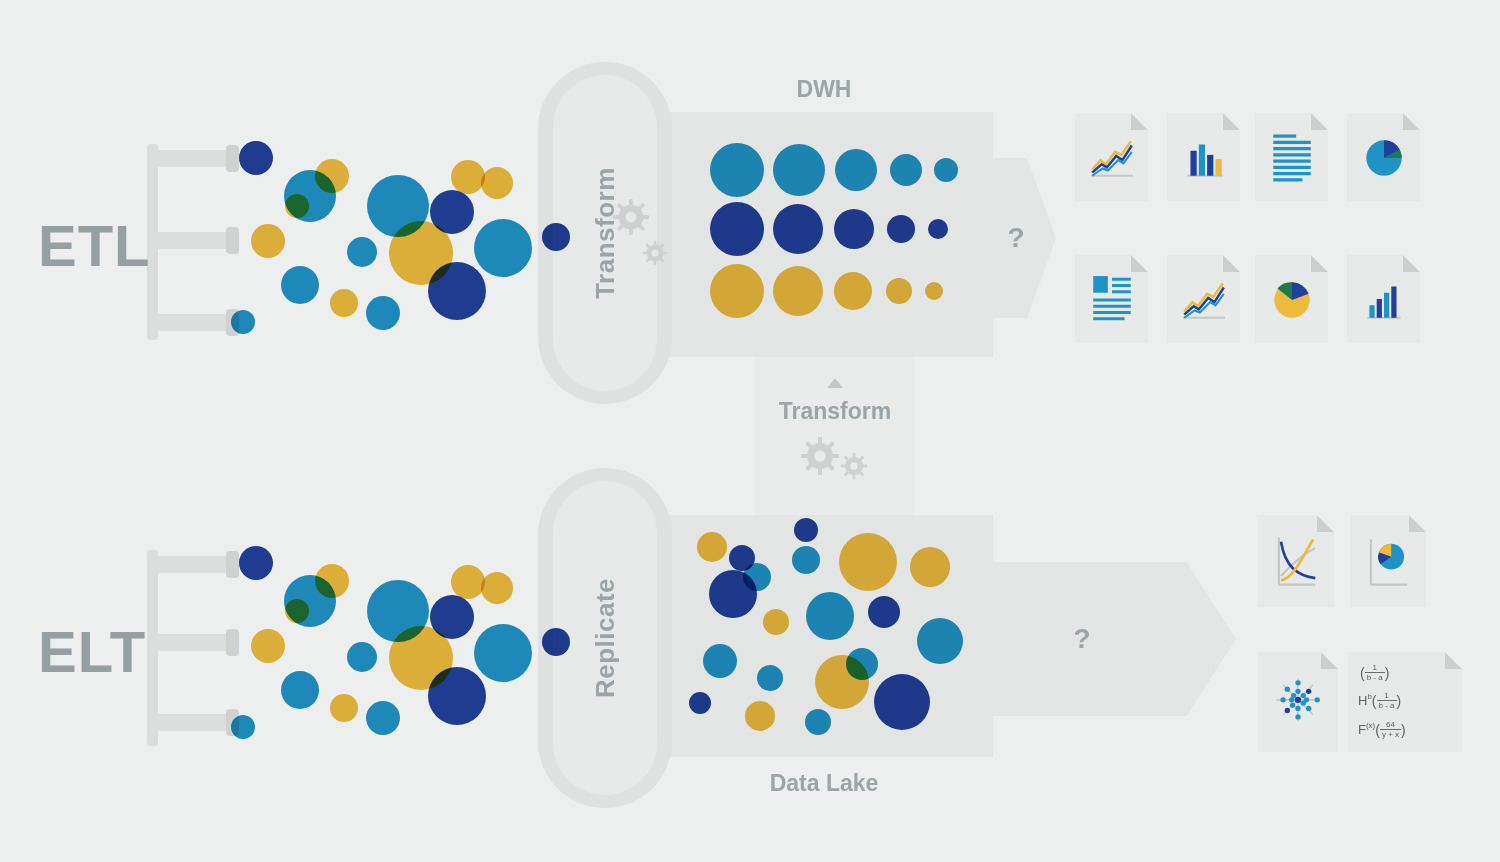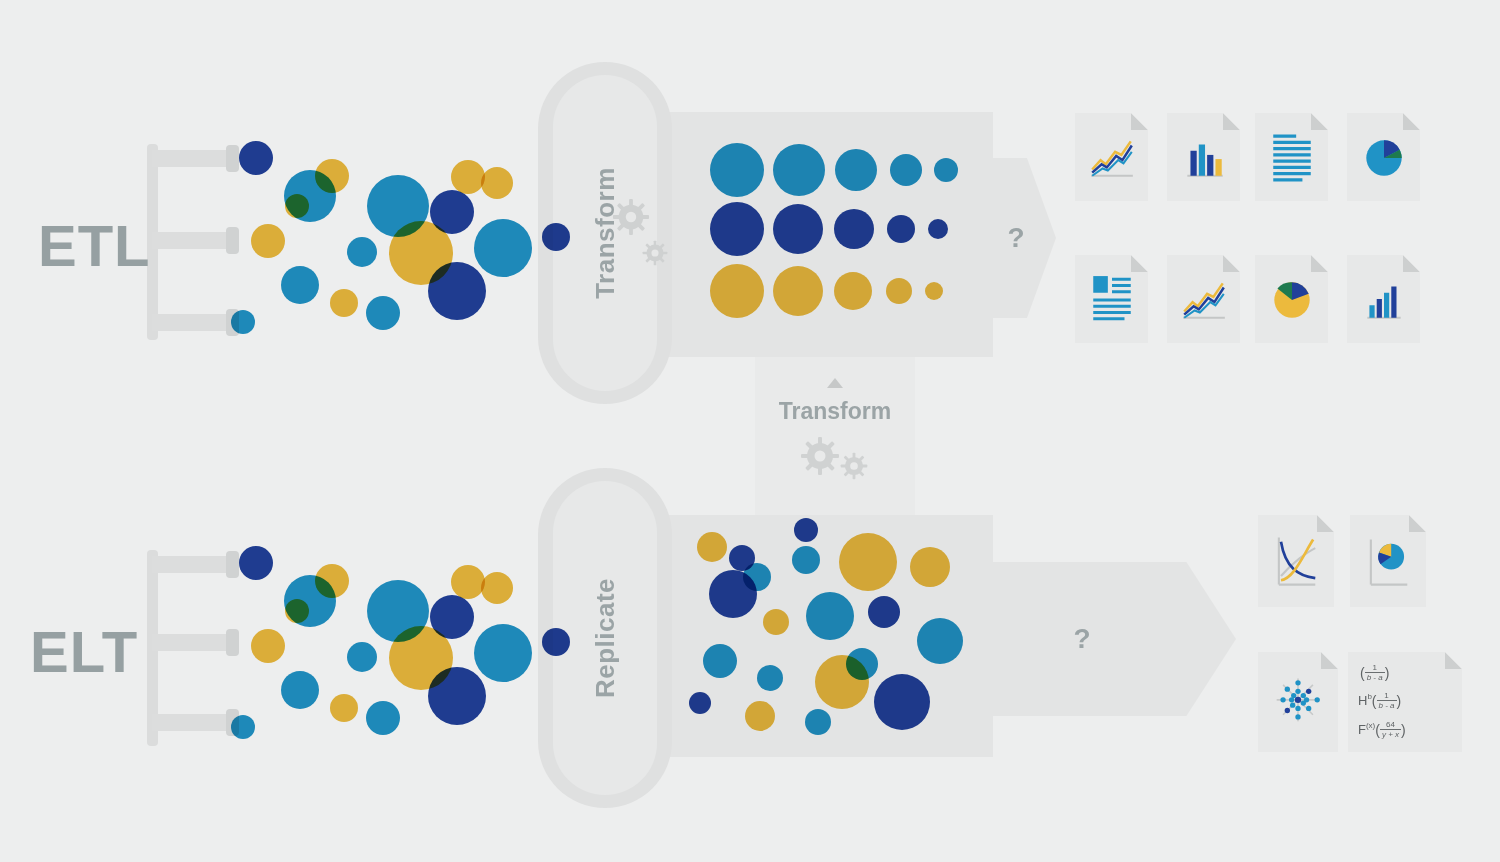--- a/index.html
+++ b/index.html
@@ -25,21 +25,21 @@
   .doc::after{content:"";position:absolute;top:0;right:0;width:17px;height:17px;background:#cdcfcf;
               clip-path:polygon(0 0,100% 100%,0 100%);}
   .doc-icon{position:absolute;inset:0;display:flex;align-items:center;justify-content:center;}
   .tri-up{position:absolute;width:0;height:0;border-left:8px solid transparent;border-right:8px solid transparent;
           border-bottom:10px solid #c6c8c8;}
   .gear{position:absolute;}
   .formula-body{position:absolute;inset:6px 4px 8px 10px;color:#5f6365;font-size:11px;
                 display:flex;flex-direction:column;justify-content:space-around;}
   .frac{display:inline-block;vertical-align:middle;text-align:center;font-size:8px;line-height:1.15;}
   .frac .num{display:block;border-bottom:1px solid #6a6e70;padding:0 2px;}
-  .frac .den{display:block;padding:0 2px;font-style:italic;}
+  .frac .den{display:block;padding:0 2px;}
   .paren{font-size:14px;vertical-align:middle;}
   .f-line sup{font-size:8px;}
   .f-line.small{font-size:9px;padding-left:2px;}
   .f-line .fbase{font-size:13px;vertical-align:middle;}
 </style>
 </head>
 <body>
 
 <div class="stage">
 
@@ -198,21 +198,23 @@
       <div class="bubble" style="left: 757px; top: 665px; width: 26px; height: 26px; background: rgb(32, 147, 198);"></div>
       <div class="bubble" style="left: 815px; top: 655px; width: 54px; height: 54px; background: rgb(236, 186, 61);"></div>
       <div class="bubble" style="left: 846px; top: 648px; width: 32px; height: 32px; background: rgb(32, 147, 198);"></div>
       <div class="bubble" style="left: 874px; top: 674px; width: 56px; height: 56px; background: rgb(33, 64, 154);"></div>
       <div class="bubble" style="left: 745px; top: 701px; width: 30px; height: 30px; background: rgb(236, 186, 61);"></div>
       <div class="bubble" style="left: 805px; top: 709px; width: 26px; height: 26px; background: rgb(32, 147, 198);"></div>
       <div class="bubble" style="left: 689px; top: 692px; width: 22px; height: 22px; background: rgb(33, 64, 154);"></div>
     </div>
 
   <div class="big-label" style="left:38px;top:212px;">ETL</div>
-  <div class="big-label" style="left:30px;top:618px;">ELT</div>
+  <div class="big-label" style="left:38px;top:618px;">ELT</div>
+  <div class="top-label" style="left:655px;top:76px;width:338px;">DWH</div>
+  <div class="top-label" style="left:655px;top:770px;width:338px;">Data Lake</div>
 
   <div class="doc" style="left:1075px;top:113px;width:73px;height:88px;">
     <div class="doc-icon">
       <svg width="50" height="50" viewBox="0 0 48 48" fill="none">
         <path d="M4 42 h40" stroke="#c4c6c6" stroke-width="2"></path>
         <path d="M5 36 l8 -9 5 4 9 -12 6 3 9 -13" stroke="#ecba3d" stroke-width="2.4"></path>
         <path d="M5 39 l9 -8 5 3 9 -11 6 4 9 -14" stroke="#21409a" stroke-width="2.4"></path>
         <path d="M5 42 l10 -7 5 2 10 -10 5 3 8 -11" stroke="#2093c6" stroke-width="2"></path>
       </svg>
     </div>

